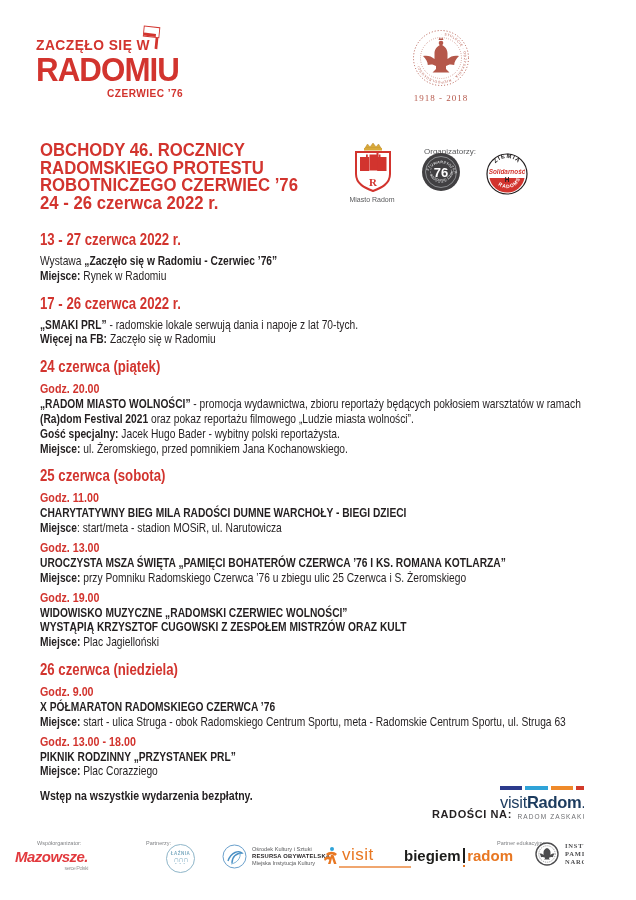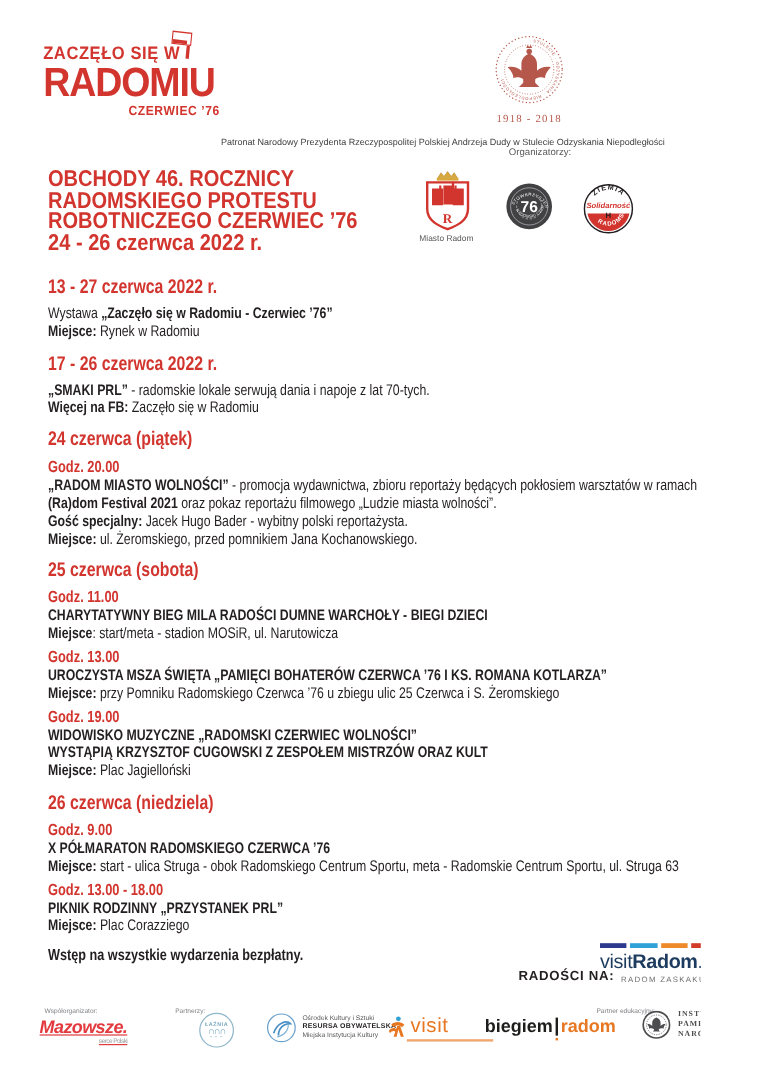--- a/index.html
+++ b/index.html
@@ -22,21 +22,21 @@
   .seal{position:absolute;left:412px;top:29px;width:58px;text-align:center;}
   .seal-years{font-family:"Liberation Serif",serif;font-size:9px;font-weight:normal;
               color:var(--terra);letter-spacing:1px;margin-top:2px;}
   .patronat{position:absolute;right:30px;top:114px;font-size:7.5px;color:#414042;white-space:nowrap;}
 
   
   .title{position:absolute;left:40px;top:141px;color:var(--red);font-weight:bold;
          font-size:19px;line-height:17.6px;transform:scaleX(.88);transform-origin:0 0;white-space:nowrap;}
 
   
-  .org-label{position:absolute;left:424px;top:122px;font-size:8px;color:#58595b;}
+  .org-label{position:absolute;left:424px;top:147px;font-size:8px;color:#58595b;}
   .crest{position:absolute;left:352px;top:141px;}
   .crest-caption{position:absolute;left:342px;top:196px;width:60px;text-align:center;font-size:7px;color:#58595b;}
   .stow76{position:absolute;left:421px;top:152px;}
   .ziemia{position:absolute;left:486px;top:153px;}
 
   
   .schedule{position:absolute;left:40px;top:231px;width:720px;
             transform:scaleX(.8);transform-origin:0 0;}
   .section{margin-top:11px;}
   .section:first-child{margin-top:0;}
@@ -51,22 +51,22 @@
   .vr{position:absolute;left:500px;top:786px;width:98px;}
   .vr-bars{display:flex;gap:3px;margin-bottom:3px;}
   .vr-bar{height:4px;flex:1;}
   .vr-text{font-size:16.5px;color:#1c3b5e;letter-spacing:-.3px;white-space:nowrap;}
   .vr-text .bold{font-weight:bold;}
   .vr-tag{font-size:6.5px;letter-spacing:1.1px;color:#6d6e71;text-align:right;margin-top:1px;}
 
   
   .flabel{position:absolute;font-size:5.5px;color:#808285;}
   .flabel.wsp{left:37px;top:840px;} .flabel.par{left:146px;top:840px;} .flabel.edu{left:497px;top:840px;}
-  .mazowsze{position:absolute;left:33px;top:848px;color:#e23a3e;font-weight:bold;font-style:italic;
-            font-size:15px;letter-spacing:-.5px;text-decoration:underline;}
+  .mazowsze{position:absolute;left:15px;top:848px;color:#e23a3e;font-weight:bold;font-style:italic;
+            font-size:15px;letter-spacing:-.5px;}
   .maz-sub{font-size:5.5px;color:#9b9b9b;text-align:right;margin-top:0;font-style:normal;font-weight:normal;}
   .laznia{position:absolute;left:166px;top:844px;width:27px;height:27px;border:1.5px solid #8fb6c9;
           border-radius:50%;display:flex;flex-direction:column;align-items:center;justify-content:center;
           color:#7aa9bf;text-align:center;}
   .laznia-title{font-size:4.5px;letter-spacing:.5px;font-weight:bold;line-height:5px;}
   .laznia-arches{font-size:8px;line-height:7px;letter-spacing:-1px;}
   .laznia-dots{font-size:3.5px;letter-spacing:1px;line-height:3px;}
   .resursa{position:absolute;left:222px;top:844px;display:flex;gap:5px;align-items:center;}
   .res-text{line-height:7.2px;}
   .res-l1,.res-l3{font-size:5.6px;color:#58595b;}
@@ -110,21 +110,20 @@
         <textPath href="#sealring">· STULECIE · ODZYSKANIA · NIEPODLEGŁOŚCI ·</textPath>
       </text>
       <g fill="#b5584b">
         <path d="M26.5 11 l1.2 -2.6 1.3 1.7 1.3 -1.7 1.2 2.6 z"></path>
         <circle cx="29" cy="14" r="2.3"></circle>
         <path d="M29 15.5 C24.5 17.5 22.5 20.5 22.5 24.5 L22.5 30 C19.5 27 15 26 11 27 C14 30 15.8 33 15.8 36 C18.8 35 21.5 35.2 24 37 L24 40 L20.5 43.5 L37.5 43.5 L34 40 L34 37 C36.5 35.2 39.2 35 42.2 36 C42.2 33 44 30 47 27 C43 26 38.5 27 35.5 30 L35.5 24.5 C35.5 20.5 33.5 17.5 29 15.5 Z"></path>
       </g>
     </svg>
     <div class="seal-years">1918 - 2018</div>
   </div>
-  <div class="patronat">Patronat Narodowy Prezydenta Rzeczypospolitej Polskiej Andrzeja Dudy w Stulecie Odzyskania Niepodległości</div>
 
   <div class="title">
     <div>OBCHODY 46. ROCZNICY</div>
     <div>RADOMSKIEGO PROTESTU</div>
     <div>ROBOTNICZEGO CZERWIEC ’76</div>
     <div>24 - 26 czerwca 2022 r.</div>
   </div>
 
   <div class="org-label">Organizatorzy:</div>
 

